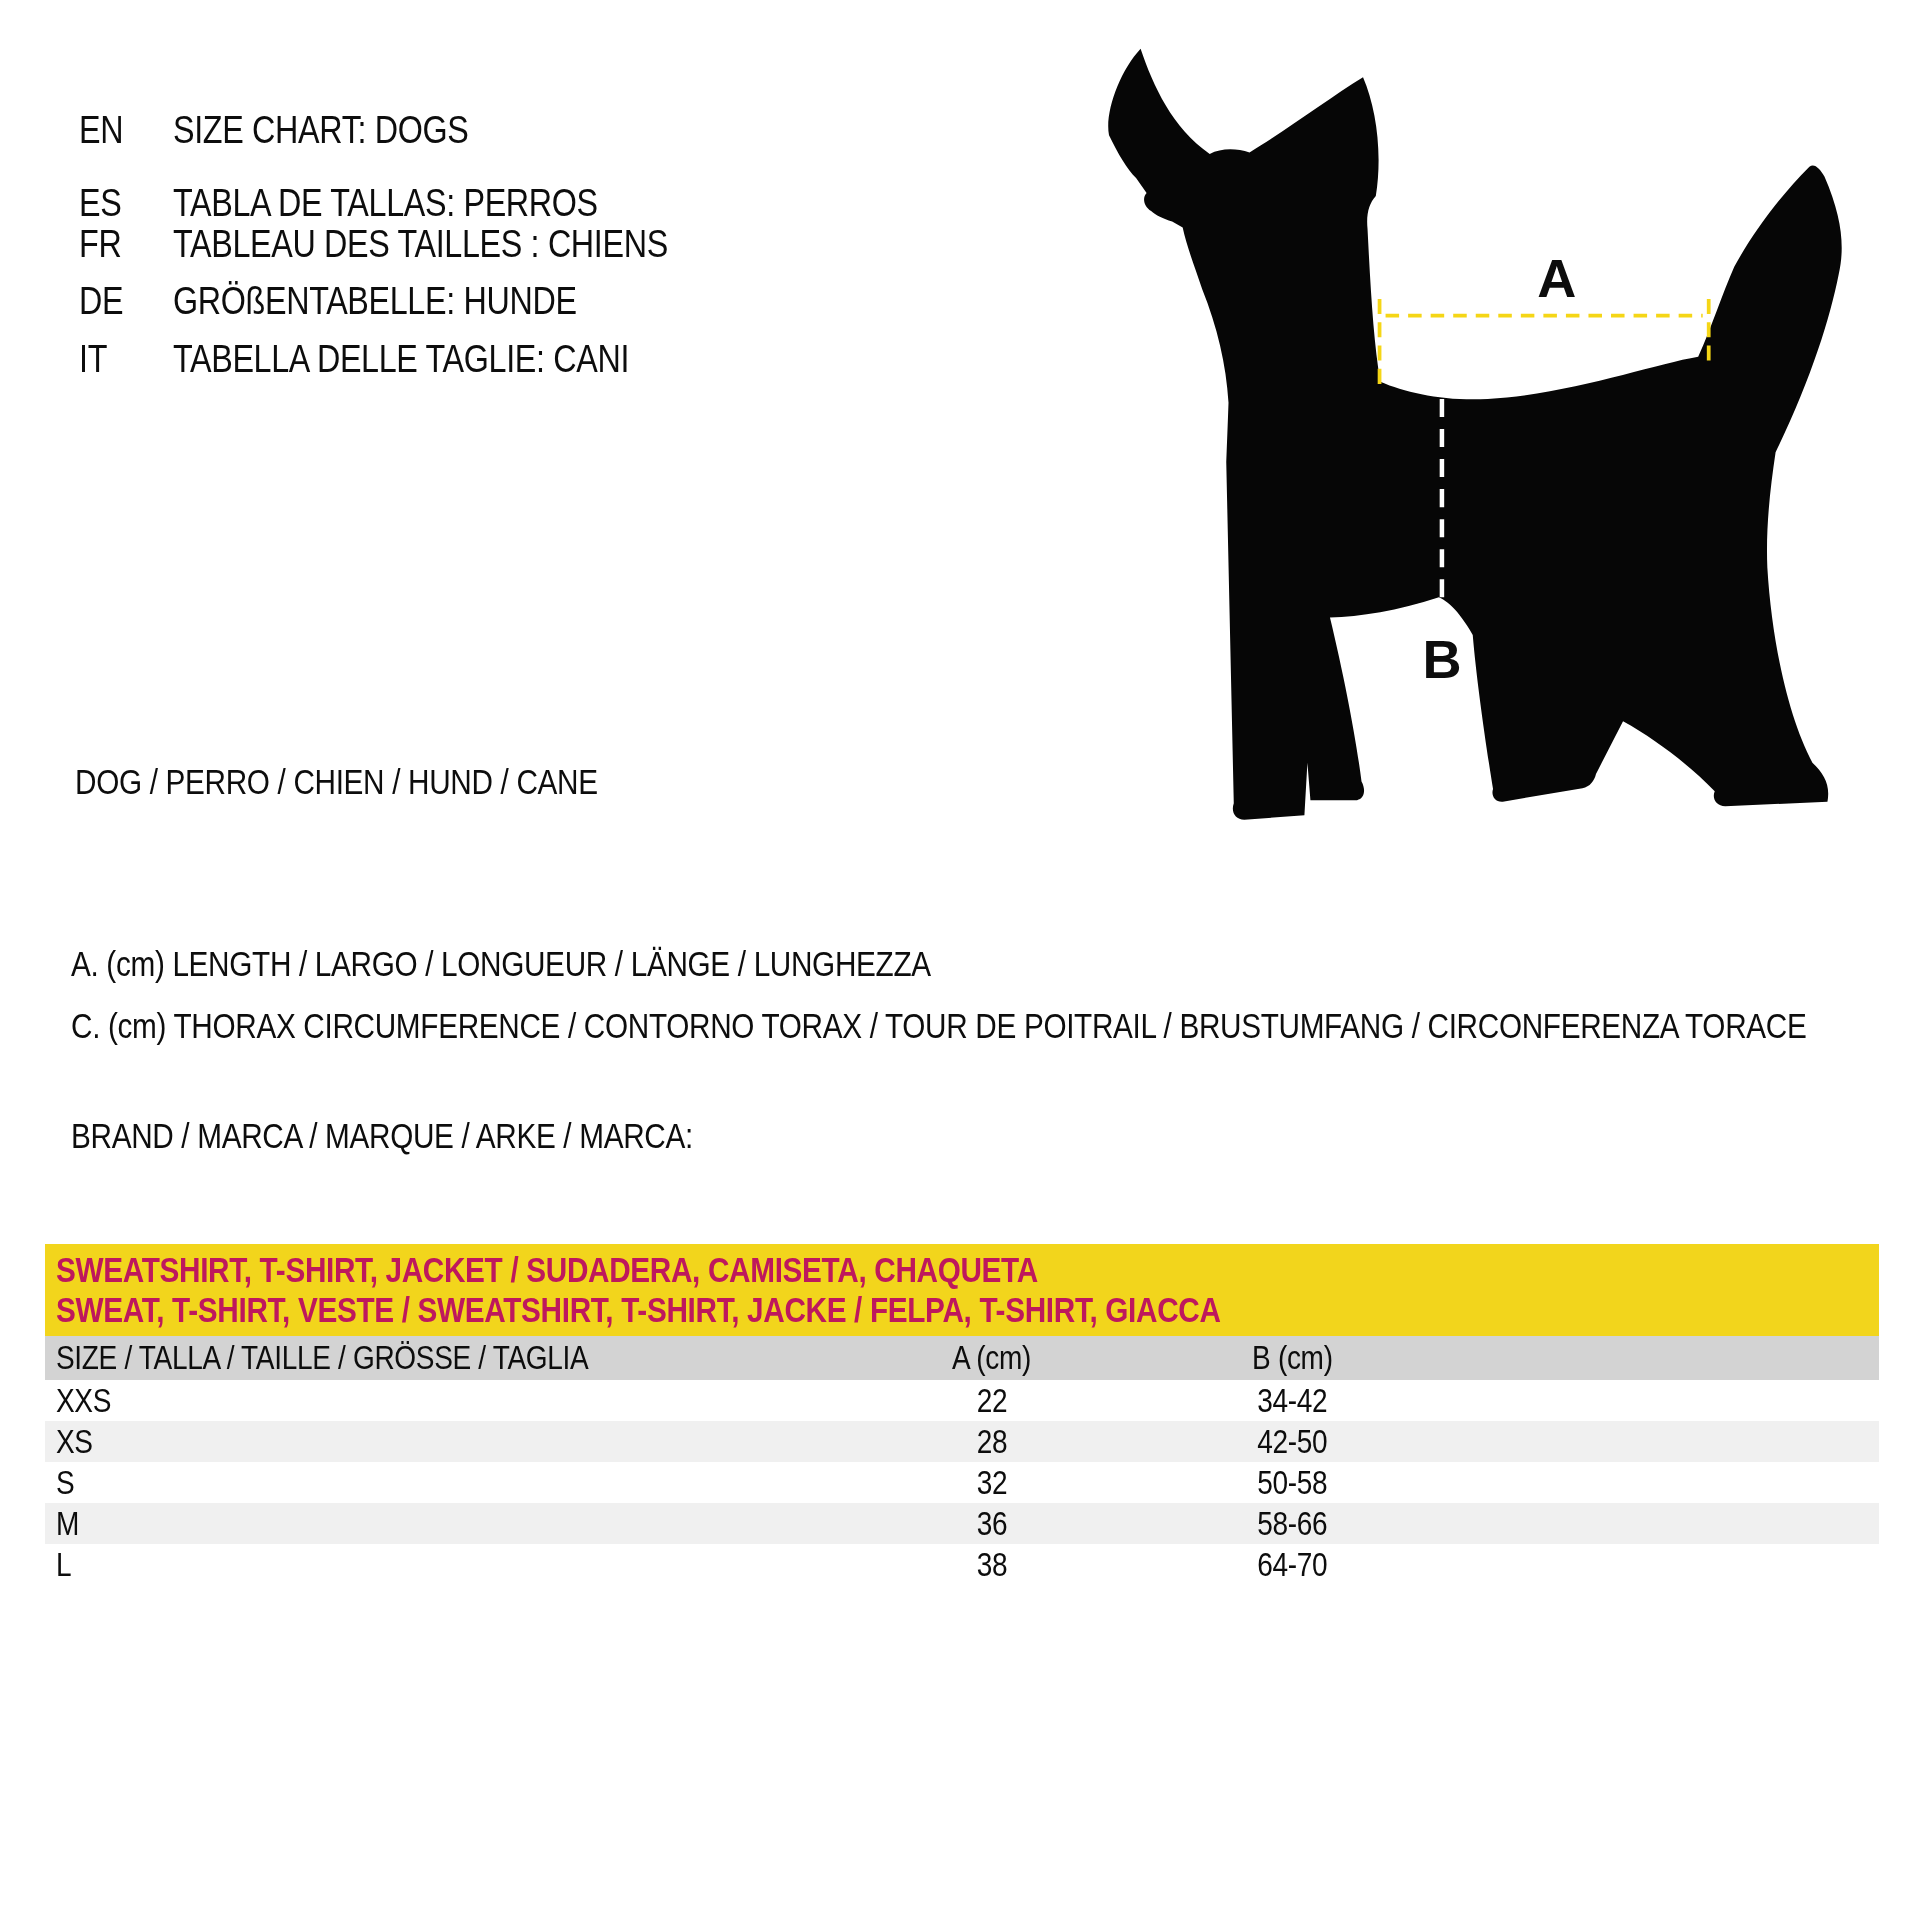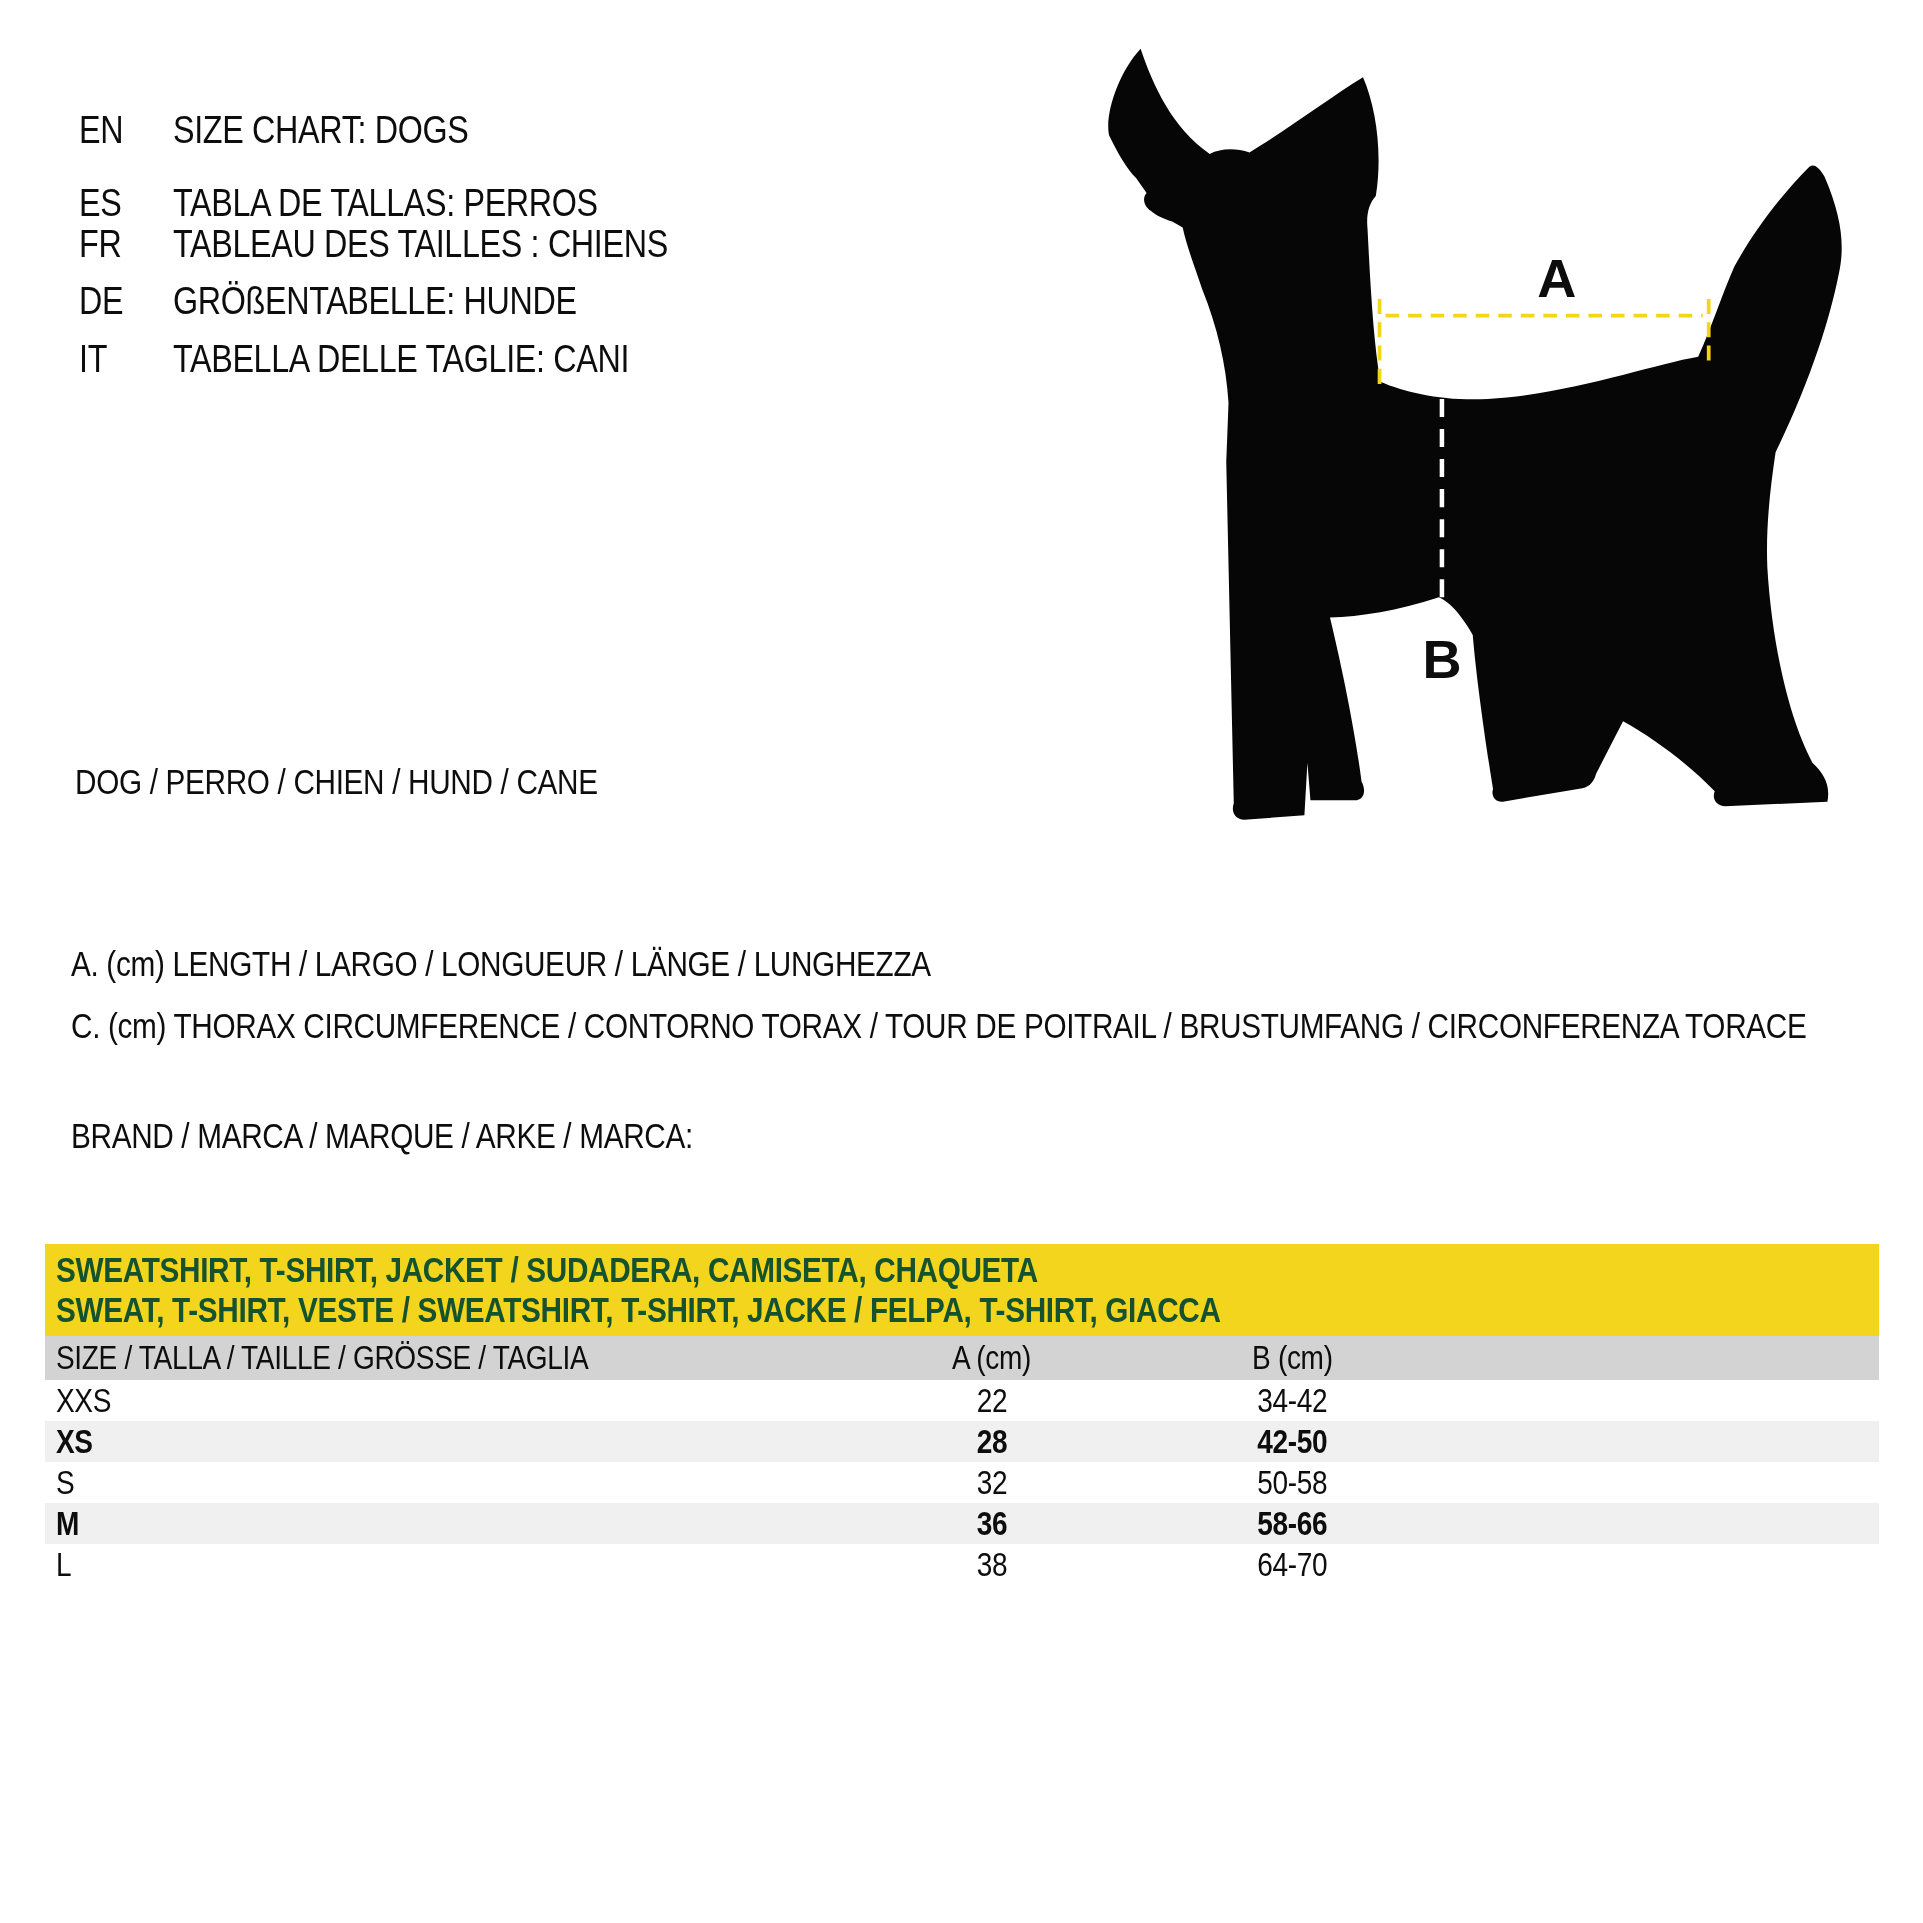--- a/index.html
+++ b/index.html
@@ -18,26 +18,26 @@
 
   
   #dog-figure{position:absolute;left:1097px;top:41px;width:759px;height:797px;}
 
   
   .free-line{position:absolute;font-size:35px;line-height:38px;}
 
   
   #size-table{position:absolute;left:45px;top:1244px;width:1834px;}
   #banner{position:relative;height:92px;background:#F2D51C;}
-  .banner-line{position:absolute;left:11.3px;font-size:35px;font-weight:700;line-height:36px;color:#14532d;}
+  .banner-line{position:absolute;left:11.3px;font-size:35px;font-weight:700;line-height:36px;color:#be185d;}
   .banner-line.l1{top:7.5px;}
   .banner-line.l2{top:48px;}
   #thead{position:relative;height:44px;background:#D3D3D3;}
   .trow{position:relative;height:41px;background:#ffffff;}
-  .trow.alt{background:#F0F0F0;font-weight:bold;}
+  .trow.alt{background:#F0F0F0;}
   .cell{position:absolute;top:0;height:100%;display:flex;align-items:center;font-size:33px;}
   .c1{left:11.3px;text-align:center;}
   .c2{left:834px;width:225px;justify-content:center;}
   .c3{left:1135px;width:225px;justify-content:center;}
 </style>
 </head>
 <body>
 
 <div class="lang-row" style="top:69px">
   <span class="lang-code"><span class="cx">EN</span></span>

